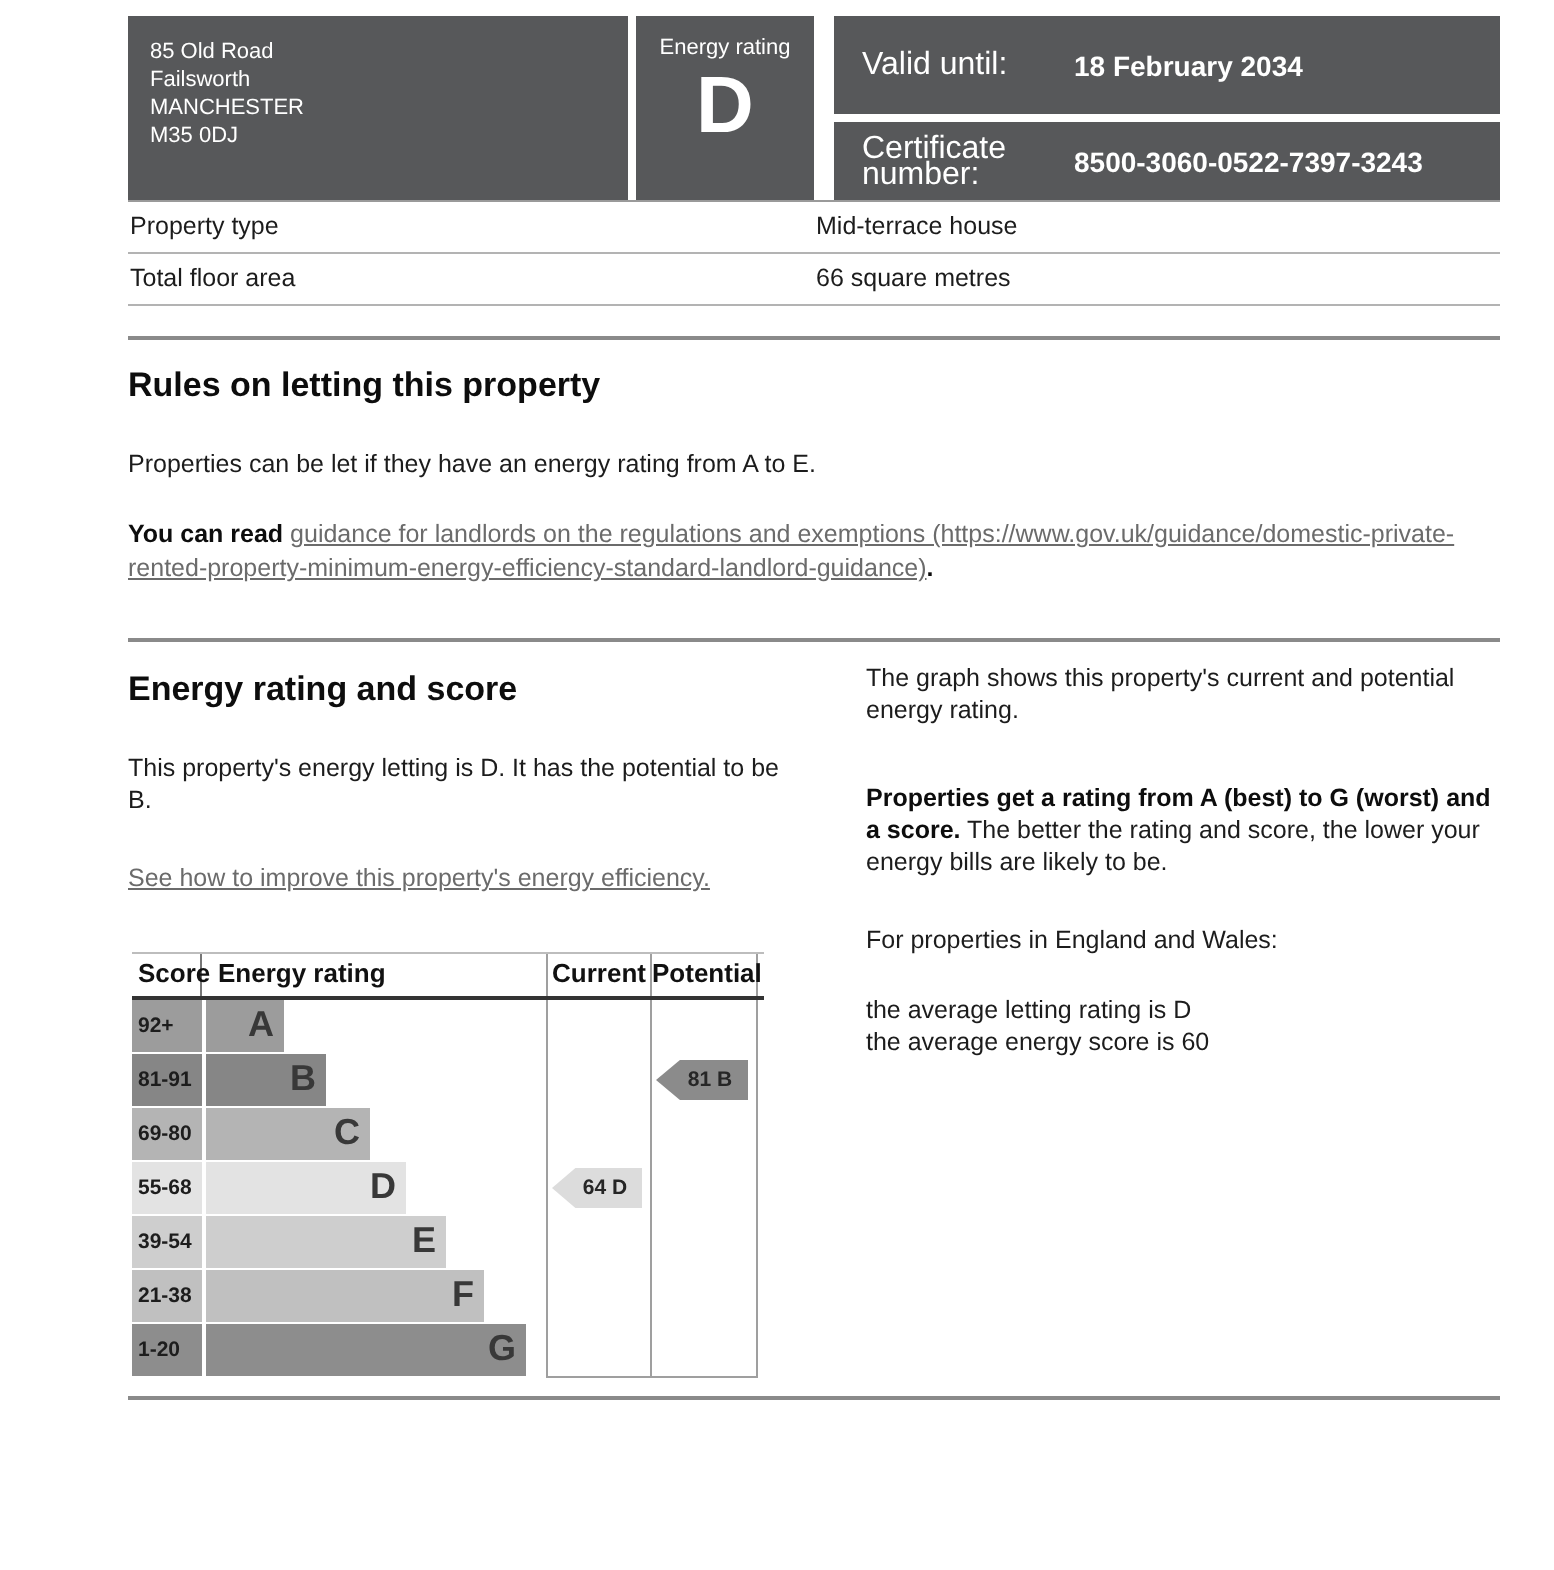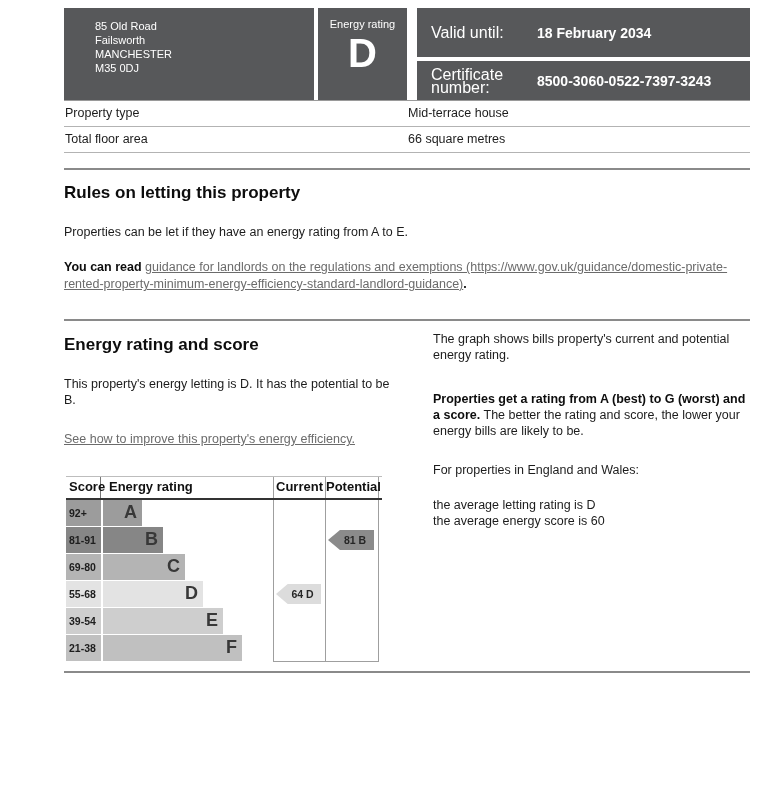--- a/index.html
+++ b/index.html
@@ -3,21 +3,21 @@
 <meta charset="utf-8">
 <style>
   html,body{margin:0;padding:0;background:#fff;}
   .page{width:777px;height:785px;background:#ffffff;position:relative;overflow:hidden;
         font-family:"Liberation Sans", sans-serif;color:#1c1c1c;}
   .content{position:absolute;left:64px;top:8px;width:686px;}
 
   
   .cert-header{display:flex;height:92px;}
   .hbox{background:var(--header-bg,#57585a);color:#fff;}
-  .addr{width:250px;margin-right:4px;padding:11px 0 0 31px;box-sizing:border-box;
+  .addr{width:250px;margin-right:4px;padding:11px 0 0 11px;box-sizing:border-box;
         font-size:11px;line-height:14px;}
   .rating-box{width:89px;margin-right:10px;text-align:center;padding-top:10px;box-sizing:border-box;}
   .rating-box .rlabel{font-size:11px;}
   .rating-box .rletter{font-size:40px;font-weight:bold;line-height:46px;}
   .hright{flex:1;display:flex;flex-direction:column;background:transparent;}
   .hrow{display:flex;box-sizing:border-box;background:var(--header-bg,#57585a);color:#fff;
         padding-left:14px;align-items:center;}
   .hrow1{height:49px;margin-bottom:4px;}
   .hrow2{height:39px;}
   .hrow .hlabel{width:106px;font-size:16px;line-height:13px;flex-shrink:0;}
@@ -186,26 +186,34 @@
                 <div class="cpot"></div>
               </div>
               <div class="crow">
                 <div class="cscore" style="background: rgb(192, 192, 192);">21-38</div>
                 <div class="cbars">
                   <div class="cbar" style="width: 139px; background: rgb(192, 192, 192);"><span class="cletter">F</span></div>
                 </div>
                 <div class="ccur"></div>
                 <div class="cpot"></div>
               </div>
+              <div class="crow">
+                <div class="cscore" style="background: rgb(141, 141, 141);">1-20</div>
+                <div class="cbars">
+                  <div class="cbar" style="width: 160px; background: rgb(141, 141, 141);"><span class="cletter">G</span></div>
+                </div>
+                <div class="ccur"></div>
+                <div class="cpot"></div>
+              </div>
             </div>
         </div>
       </div>
 
       <div class="colR">
-        <p class="p-graph1">The graph shows bills property's current and potential energy rating.</p>
+        <p class="p-graph1">The graph shows this property's current and potential energy rating.</p>
         <p class="p-graph2"><b class="inline">Properties get a rating from A (best) to G (worst) and a score.</b><span> The better the rating and score, the lower your energy bills are likely to be.</span></p>
         <p class="p-graph3">For properties in England and Wales:</p>
         <p class="p-avglines">
           <span>the average letting rating is D</span><br>
           <span>the average energy score is 60</span>
         </p>
       </div>
     </div>
 
     <div class="divider div3"></div>

